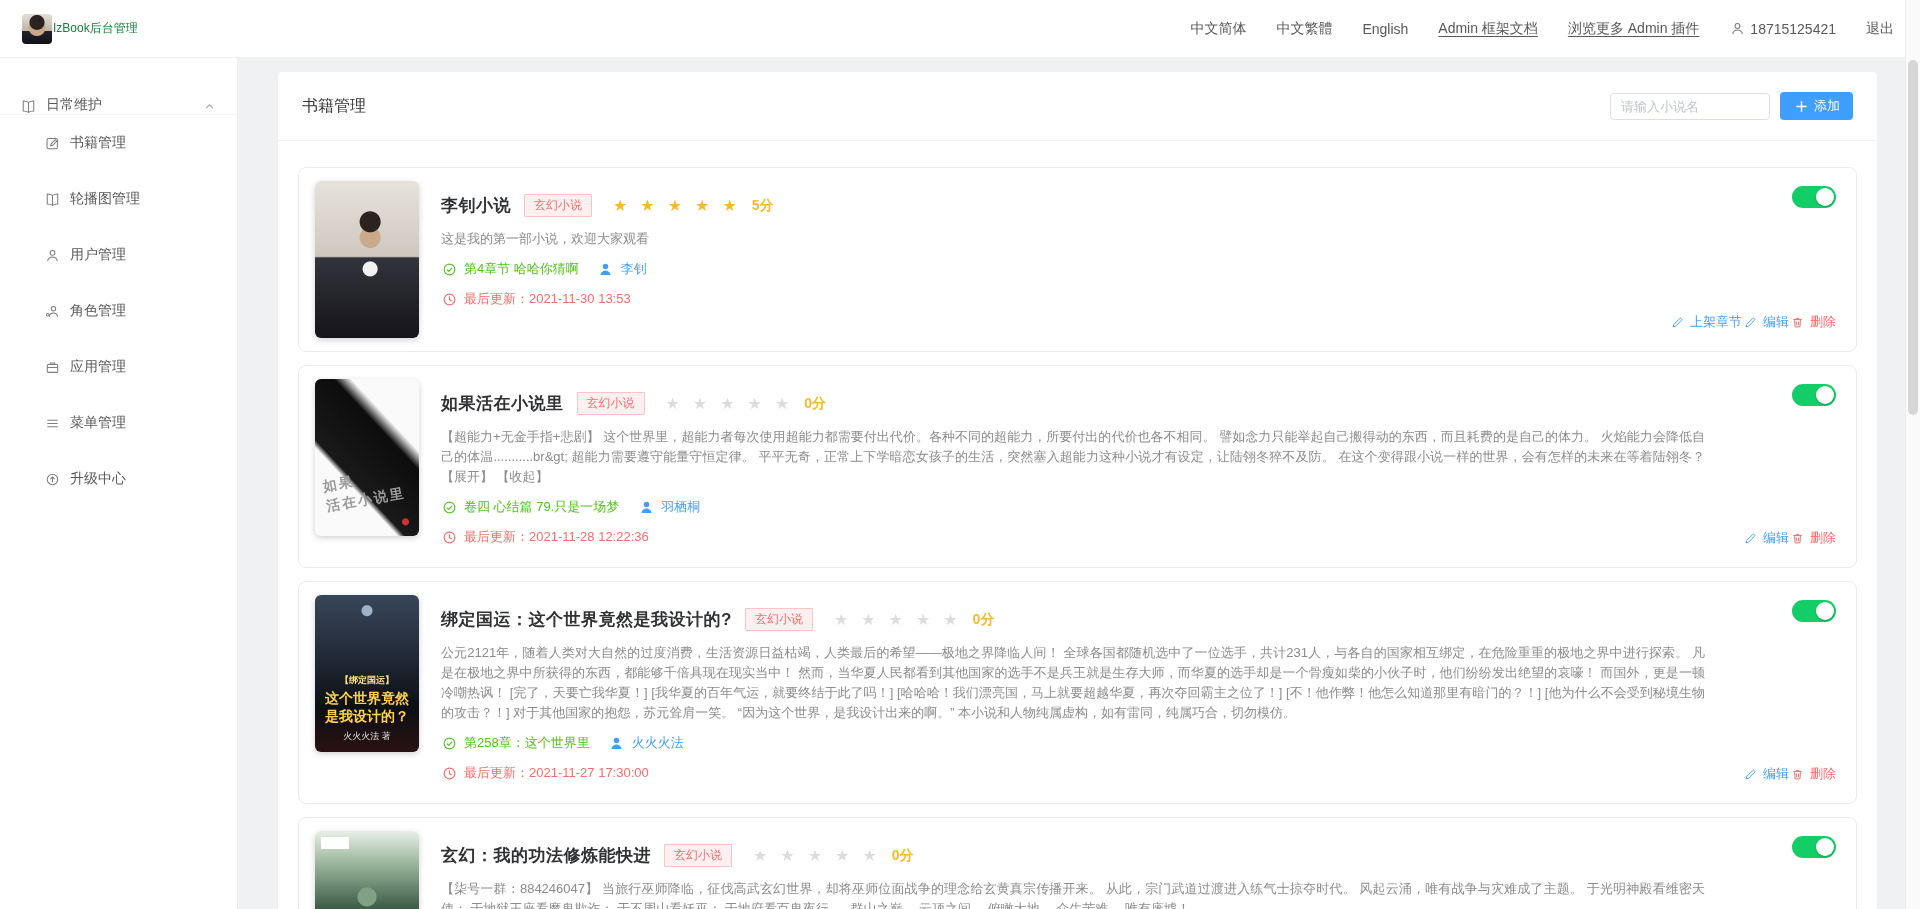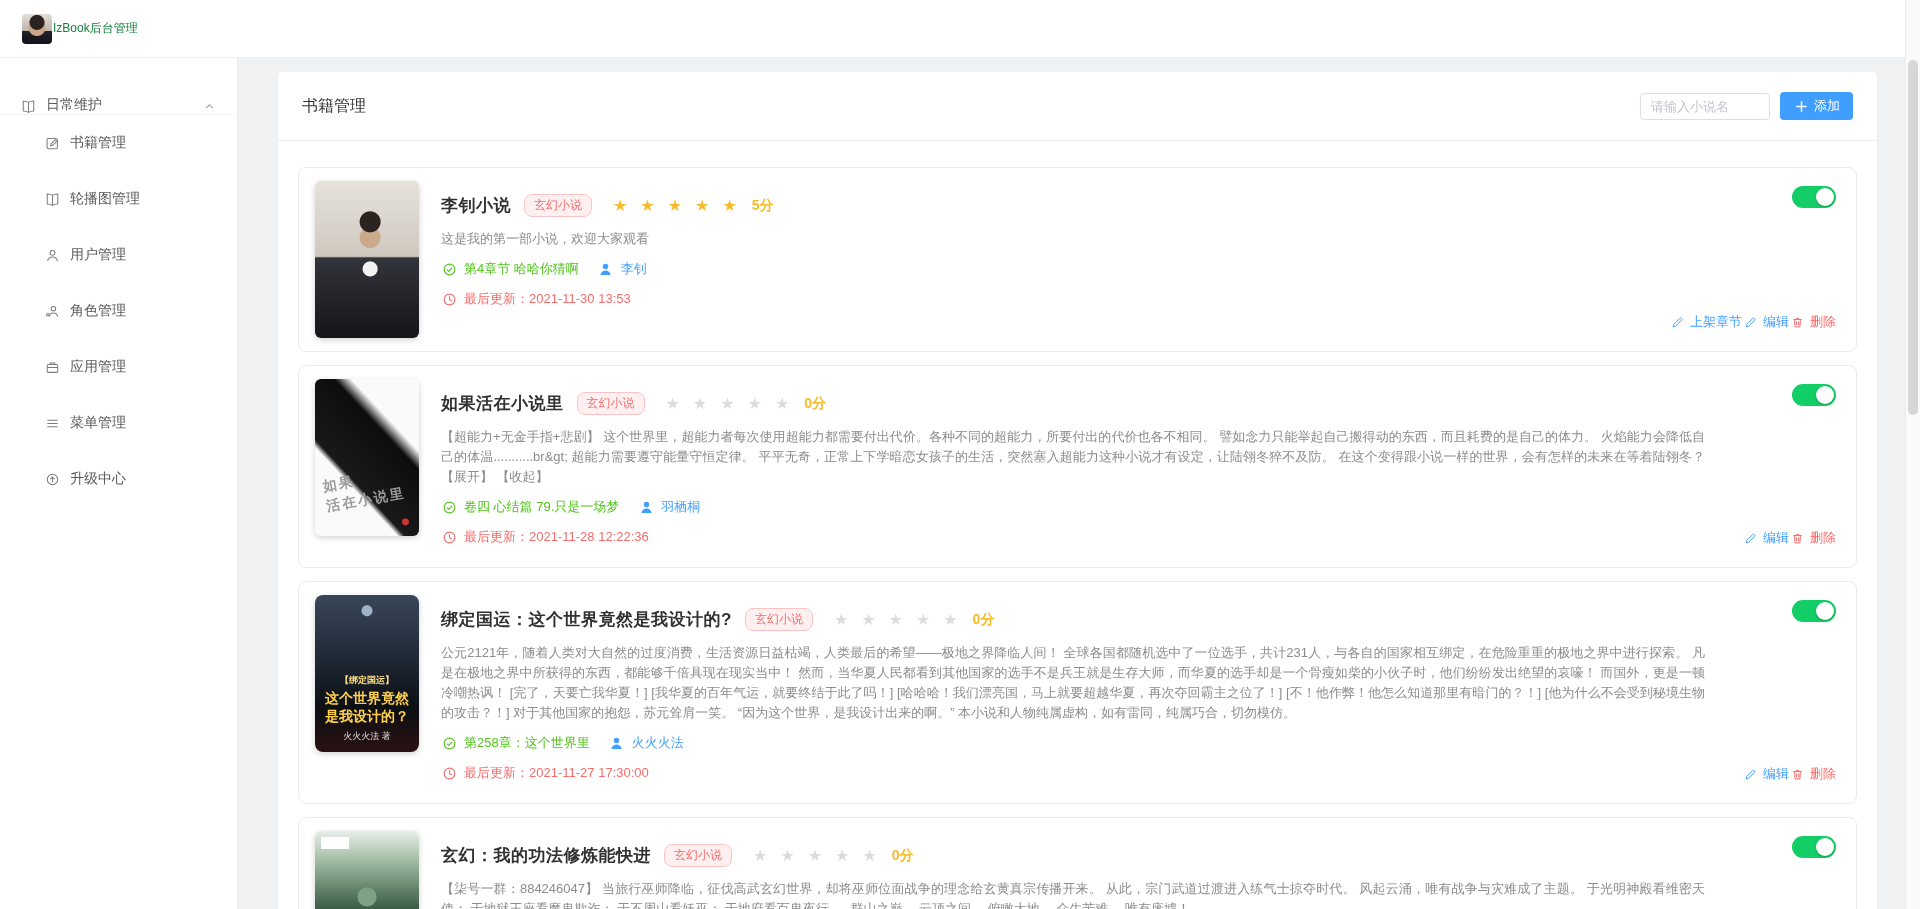--- a/index.html
+++ b/index.html
@@ -29,33 +29,33 @@
   .submenu-item { height:56px; display:flex; align-items:center; gap:10px; padding-left:44px; font-size:14px; color:#595959; cursor:pointer; }
   .ic { width:16px; height:16px; display:inline-flex; align-items:center; justify-content:center; color:#7d7d7d; flex:none; }
   .ic svg { width:15px; height:15px; display:block; }
 
   
   .main { flex:1; padding:14px 43px 0 40px; overflow:hidden; }
   .panel { background:#fff; border-radius:4px; height:1400px; box-shadow:0 1px 2px rgba(0,0,0,.04); }
   .panel-header { display:flex; align-items:center; padding:20px 24px; border-bottom:1px solid #f0f0f0; }
   .panel-title { font-size:16px; color:#333; }
   .panel-tools { margin-left:auto; display:flex; align-items:center; gap:10px; }
-  .search-input { width:130px; height:27px; border:1px solid #dcdfe6; border-radius:4px; padding:0 10px; font-size:13px; color:#606266; outline:none; }
+  .search-input { width:160px; height:27px; border:1px solid #dcdfe6; border-radius:4px; padding:0 10px; font-size:13px; color:#606266; outline:none; }
   .search-input::placeholder { color:#c0c4cc; }
   .add-btn { height:28px; padding:0 13px; background:#409eff; color:#fff; border:none; border-radius:4px; font-size:13px; display:flex; align-items:center; gap:5px; cursor:pointer; }
   .add-btn .ic { color:#fff; }
 
   
   .book-list { padding:26px 20px 20px 20px; display:flex; flex-direction:column; gap:13px; }
   .card { position:relative; border:1px solid #ebebeb; border-radius:8px; background:#fff; padding:13px 16px; display:flex; }
   .cover { width:104px; height:157px; border-radius:6px; flex:none; box-shadow:0 2px 6px rgba(0,0,0,.18); position:relative; overflow:hidden; }
   .content { margin-left:22px; flex:1; padding-right:135px; padding-bottom:8px; }
   .title-row { display:flex; align-items:center; gap:13px; margin-top:13px; }
   .b-title { font-size:17px; font-weight:bold; color:#303133; letter-spacing:.5px; }
-  .tag { font-size:12px; color:#f56c6c; background:#fef0f0; border:1px solid #fbc4c4; padding:2px 9px; border-radius:8px; white-space:nowrap; }
+  .tag { font-size:12px; color:#f56c6c; background:#fef0f0; border:1px solid #fbc4c4; padding:2px 9px; border-radius:1px; white-space:nowrap; }
   .stars { display:flex; gap:13px; margin-left:8px; font-size:16px; }
   .star { color:#dcdcdc; }
   .star.filled { color:#f7ba2a; }
   .score { font-size:14px; font-weight:bold; color:#f7ba2a; margin-left:2px; }
   .desc { margin-top:12px; font-size:13px; color:#8c8c8c; line-height:20px; text-align:justify; }
   .meta-row { margin-top:11px; display:flex; align-items:center; gap:7px; font-size:13px; }
   .chapter { color:#52c41a; }
   .meta-row .green-ic { color:#52c41a; }
   .meta-row .blue-ic { color:#409eff; margin-left:12px; }
   .author { color:#409eff; }
@@ -73,21 +73,21 @@
       radial-gradient(circle at 53% 56%, #f2f2f2 7px, transparent 8px),
       radial-gradient(circle at 53% 26%, #2a2320 10px, transparent 11px),
       radial-gradient(circle at 53% 36%, #cba98b 10px, transparent 11px),
       linear-gradient(180deg,#e6e2dc 0%,#cfc8bf 48%,#33333b 49%,#141419 100%); }
   .cover.ink-splash { background:
       radial-gradient(circle at 87% 91%, #cc3333 3px, transparent 4px),
       linear-gradient(47deg, rgba(0,0,0,0) 33%, #191919 36%, #0d0d0d 66%, rgba(0,0,0,0) 73%),
       #fafafa; }
   .cover.dark-hunter { background:
       radial-gradient(circle at 50% 10%, #9fb3c8 5px, transparent 6px),
-      linear-gradient(180deg,#39465a 0%,#1d2531 45%,#0c0f14 72%,#2a1113 100%); border-radius: 8px; }
+      linear-gradient(180deg,#39465a 0%,#1d2531 45%,#0c0f14 72%,#2a1113 100%); }
   .cover.dark-green-fantasy { background:
       linear-gradient(#ffffff,#ffffff) 6px 6px / 28px 12px no-repeat,
       radial-gradient(circle at 50% 42%, #7fa184 9px, transparent 10px),
       linear-gradient(180deg,#e9efe9 0%,#9db89f 20%,#40604a 48%,#17251c 100%); }
   .cover-lines { position:absolute; left:0; right:0; bottom:8px; display:flex; flex-direction:column; align-items:center; gap:2px; }
   .cover.ink-splash .cover-lines { align-items:flex-start; left:9px; bottom:28px; transform:rotate(-10deg); }
   .cover.ink-splash .cover-line { color:#9b9b9b; font-weight:bold; font-size:14px; letter-spacing:2px; }
   .cover.dark-hunter .cover-line { color:#ffd04b; font-weight:bold; font-size:14px; line-height:16px; white-space:nowrap; }
   .cover.dark-hunter .cover-line:first-child { font-size:9px; color:#ffdf80; }
   .cover.dark-hunter .cover-line:last-child { font-size:9px; font-weight:normal; color:#e8e8e8; margin-top:2px; }
@@ -95,20 +95,38 @@
   
   .scrollbar-track { position:fixed; top:0; right:0; width:15px; height:909px; background:#fafafa; border-left:1px solid #ececec; z-index:5; }
   .scrollbar-thumb { position:absolute; top:60px; left:2px; width:10px; height:355px; background:#d6d6d6; border-radius:5px; }
 </style>
 </head>
 <body>
 
 <div class="header">
   <div class="logo"></div>
   <div class="app-title">IzBook后台管理</div>
+  <div class="header-right">
+
+    <span class="hnav">中文简体</span>
+      <span class="hnav">中文繁體</span>
+      <span class="hnav">English</span>
+      <span class="hnav underline">Admin 框架文档</span>
+      <span class="hnav underline">浏览更多 Admin 插件</span>
+      <span class="huser">
+      <span class="ic">
+          <svg viewBox="0 0 16 16" fill="none" stroke="currentColor" stroke-width="1.1">
+            <circle cx="8" cy="5.2" r="2.6"></circle>
+            <path d="M2.8 14c.5-3 2.6-4.4 5.2-4.4s4.7 1.4 5.2 4.4"></path>
+          </svg>
+        </span>
+      <span>18715125421</span>
+    </span>
+    <span class="hnav">退出</span>
+  </div>
 </div>
 
 <div class="layout">
 
   <div class="sidebar">
       <div class="menu-group">
         <div class="menu-group-title">
           <span class="ic">
             <svg viewBox="0 0 16 16" fill="none" stroke="currentColor" stroke-width="1.1">
               <path d="M8 3.6C6.6 2.4 4.8 2.1 2.4 2.1v10.6c2.4 0 4.2.3 5.6 1.5 1.4-1.2 3.2-1.5 5.6-1.5V2.1c-2.4 0-4.2.3-5.6 1.5z"></path>

